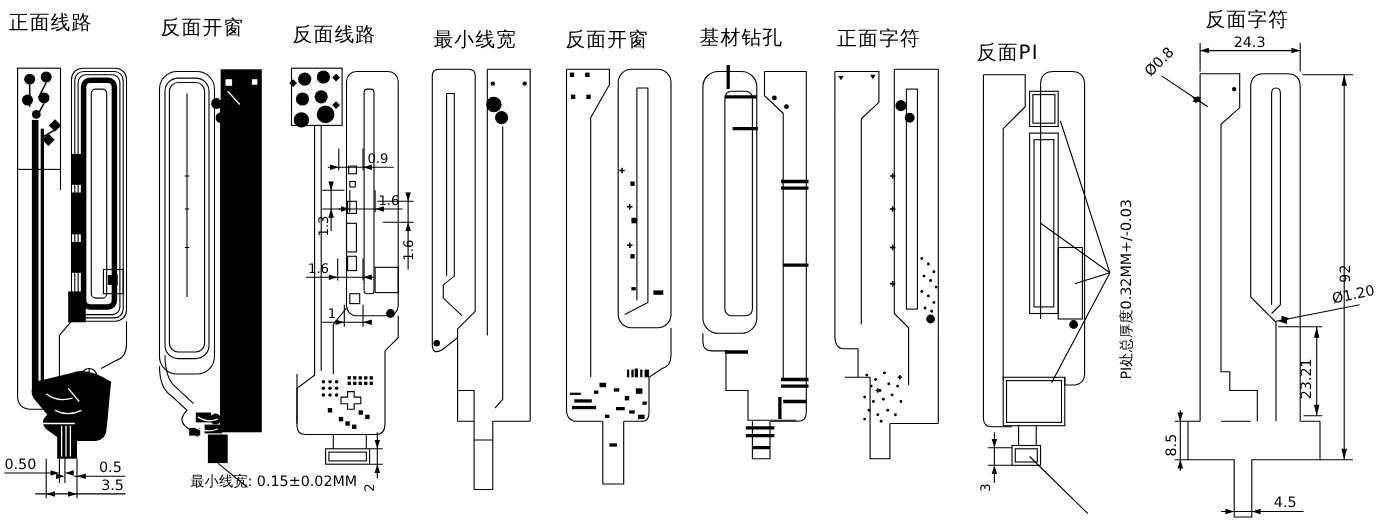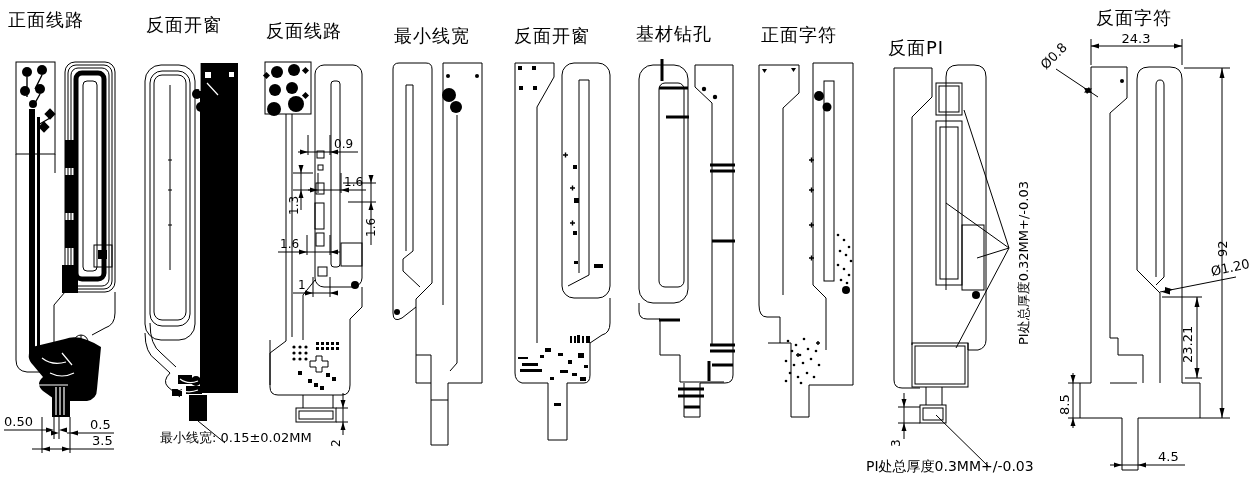--- a/index.html
+++ b/index.html
@@ -105,21 +105,21 @@
     <g>
       <rect class="fl" x="50" y="320" width="14" height="9"></rect>
       <rect class="fl" x="58" y="331" width="16" height="8"></rect>
       <rect class="fl" x="44" y="334" width="10" height="7"></rect>
       <circle class="fl" cx="68" cy="326" r="5"></circle>
       <path class="wl" d="M52,324 q8,6 18,2 M50,334 q10,5 20,1"></path>
       <rect class="fl" x="61" y="340" width="18" height="26"></rect>
       <path class="ln" d="M70,366 L97,388"></path>
     </g>
   </svg>
-  <div class="note" style="left:160px;top:429px">最小线宽: 0.15±0.02MM</div>
+  <div class="note" style="left:173px;top:429px">最小线宽: 0.15±0.02MM</div>
 
   <svg style="left:258px;top:55px" width="128" height="425" viewBox="0 0 128 425">
     <g>
       <rect class="ln" x="7" y="7" width="46" height="52"></rect>
       <path class="ln" d="M28,59 V286 L12,298 V330 M34,59 V282"></path>
       <rect class="ln" x="57" y="10" width="47" height="222" rx="9"></rect>
       <rect class="ln" x="73" y="26" width="9" height="186" rx="3"></rect>
       <path class="ln" d="M57,225 L45,240 V285 M104,232 V252 L92,264 V285"></path>
       <path class="ln" d="M12,285 V332 Q12,340 20,340 H84 Q92,340 92,330 V285"></path>
     </g>
@@ -359,21 +359,20 @@
       <path class="ln" d="M52,360 L105,412"></path>
     </g>
     <g>
       <path class="ln" d="M36,352 H14 M36,368 H14 M20,338 V384"></path>
       <polygon class="fl" points="20,352 17.5,344 22.5,344"></polygon>
         <polygon class="fl" points="20,368 17.5,376 22.5,376"></polygon>
       <text class="dim" transform="translate(16,392) rotate(-90)">3</text>
       <text class="dimb" transform="translate(144,290) rotate(-90)">PI处总厚度0.32MM+/-0.03</text>
     </g>
   </svg>
-  <div class="note" style="left:866px;top:458px;font-size:14px">PI处总厚度0.3MM+/-0.03</div>
 
   <svg style="left:1040px;top:25px" width="218" height="459" viewBox="0 0 218 459">
     <g>
       <path class="ln" d="M51,42 H87 V73 L70,88 V313 H78 V330 H103 V342 V358 M51,42 V358"></path>
       <path class="ln" d="M97,54 Q97,42 109,42 H130 Q142,42 142,54 V358 M97,54 V245 L120,268 V358"></path>
       <path class="ln" d="M116,60 Q116,55 120,55 Q124,55 124,60 M116,60 V252 M124,60 V252 L116,260"></path>
       <path class="ln" d="M40,358 H51 M70,358 H97 M142,358 H160 M40,358 V393 H82 V445 H98 V393 H160 V358"></path>
       <circle class="fl" cx="82" cy="56" r="2"></circle>
     </g>
     <g>

